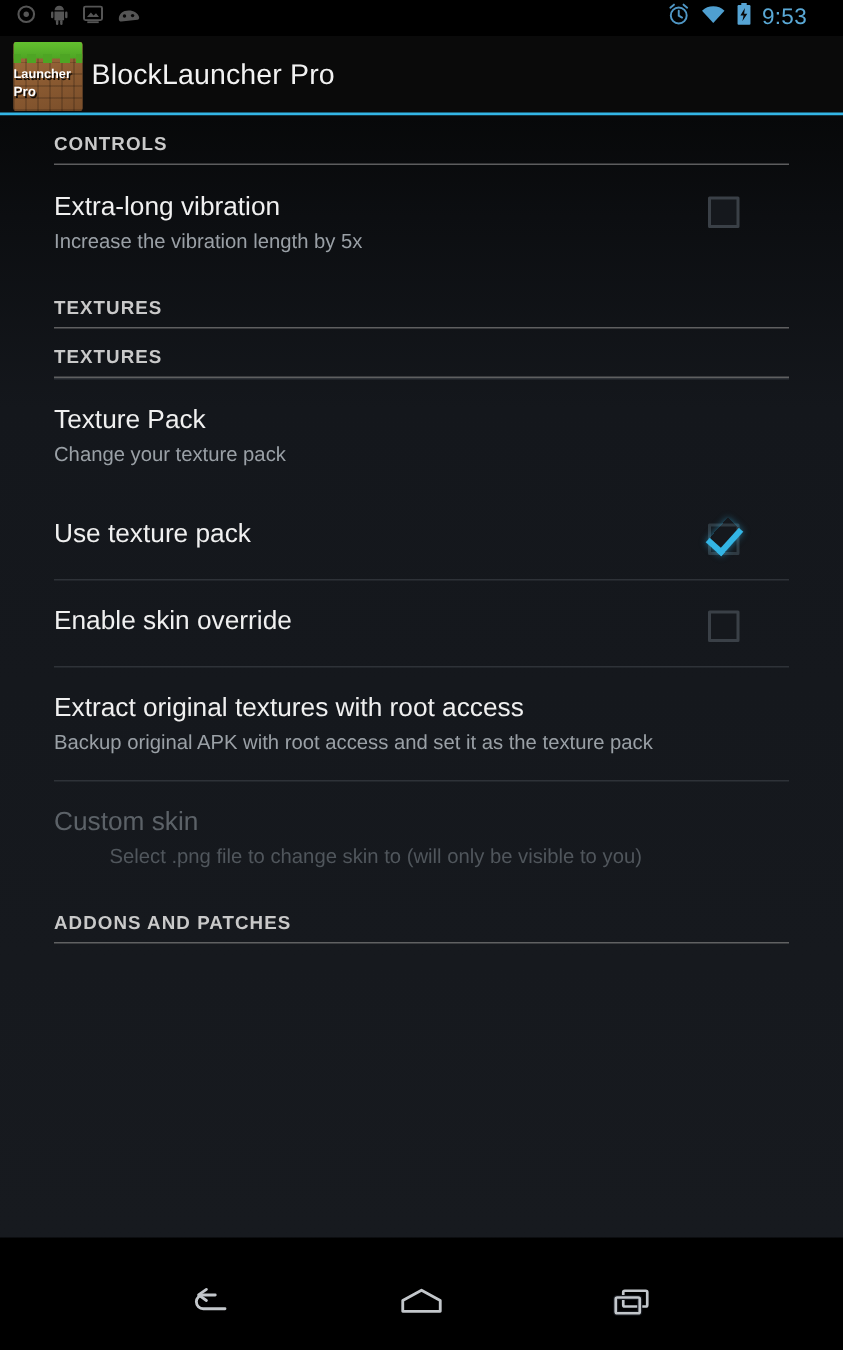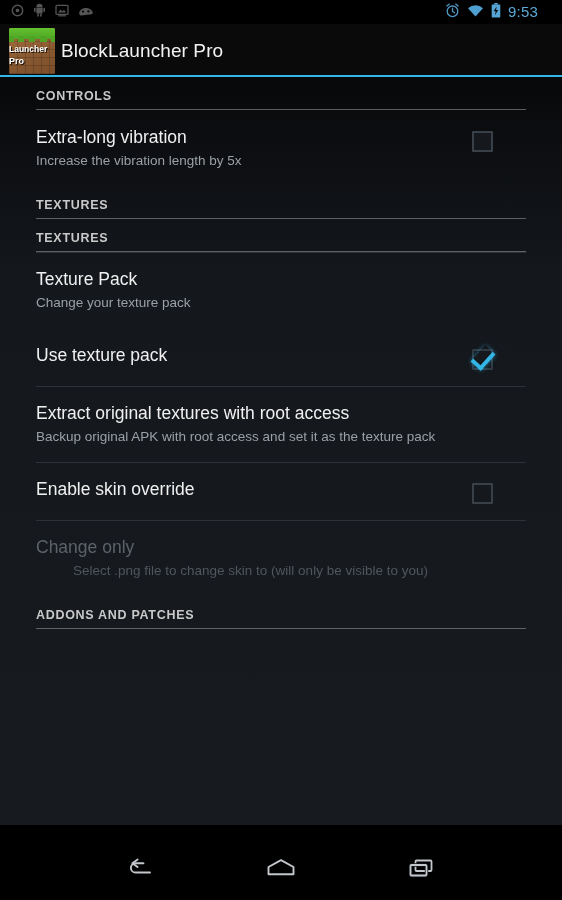--- a/index.html
+++ b/index.html
@@ -235,36 +235,36 @@
         <div class="row">
           <div class="row-text">
             <div class="row-title">Use texture pack</div>
           </div>
           <div class="cb-wrap">
             <div class="checkbox checked"></div>
           </div>
         </div>
         <div class="row divider-top">
           <div class="row-text">
+            <div class="row-title">Enable skin override</div>
+          </div>
+          <div class="cb-wrap">
+            <div class="checkbox"></div>
+          </div>
+        </div>
+        <div class="row divider-top">
+          <div class="row-text">
             <div class="row-title">Extract original textures with root access</div>
             <div class="row-summary">Backup original APK with root access and set it as the texture pack</div>
           </div>
           <div class="cb-wrap"></div>
         </div>
-        <div class="row divider-top">
-          <div class="row-text">
-            <div class="row-title">Enable skin override</div>
-          </div>
-          <div class="cb-wrap">
-            <div class="checkbox"></div>
-          </div>
-        </div>
         <div class="row divider-top disabled">
           <div class="row-text">
-            <div class="row-title">Change only</div>
+            <div class="row-title">Custom skin</div>
             <div class="row-summary">Select .png file to change skin to (will only be visible to you)</div>
           </div>
           <div class="cb-wrap"></div>
         </div>
         <div class="section-header">
           <div class="sh-text">ADDONS AND PATCHES</div>
           <div class="sh-rule"></div>
         </div>
       </div>
   </div>

